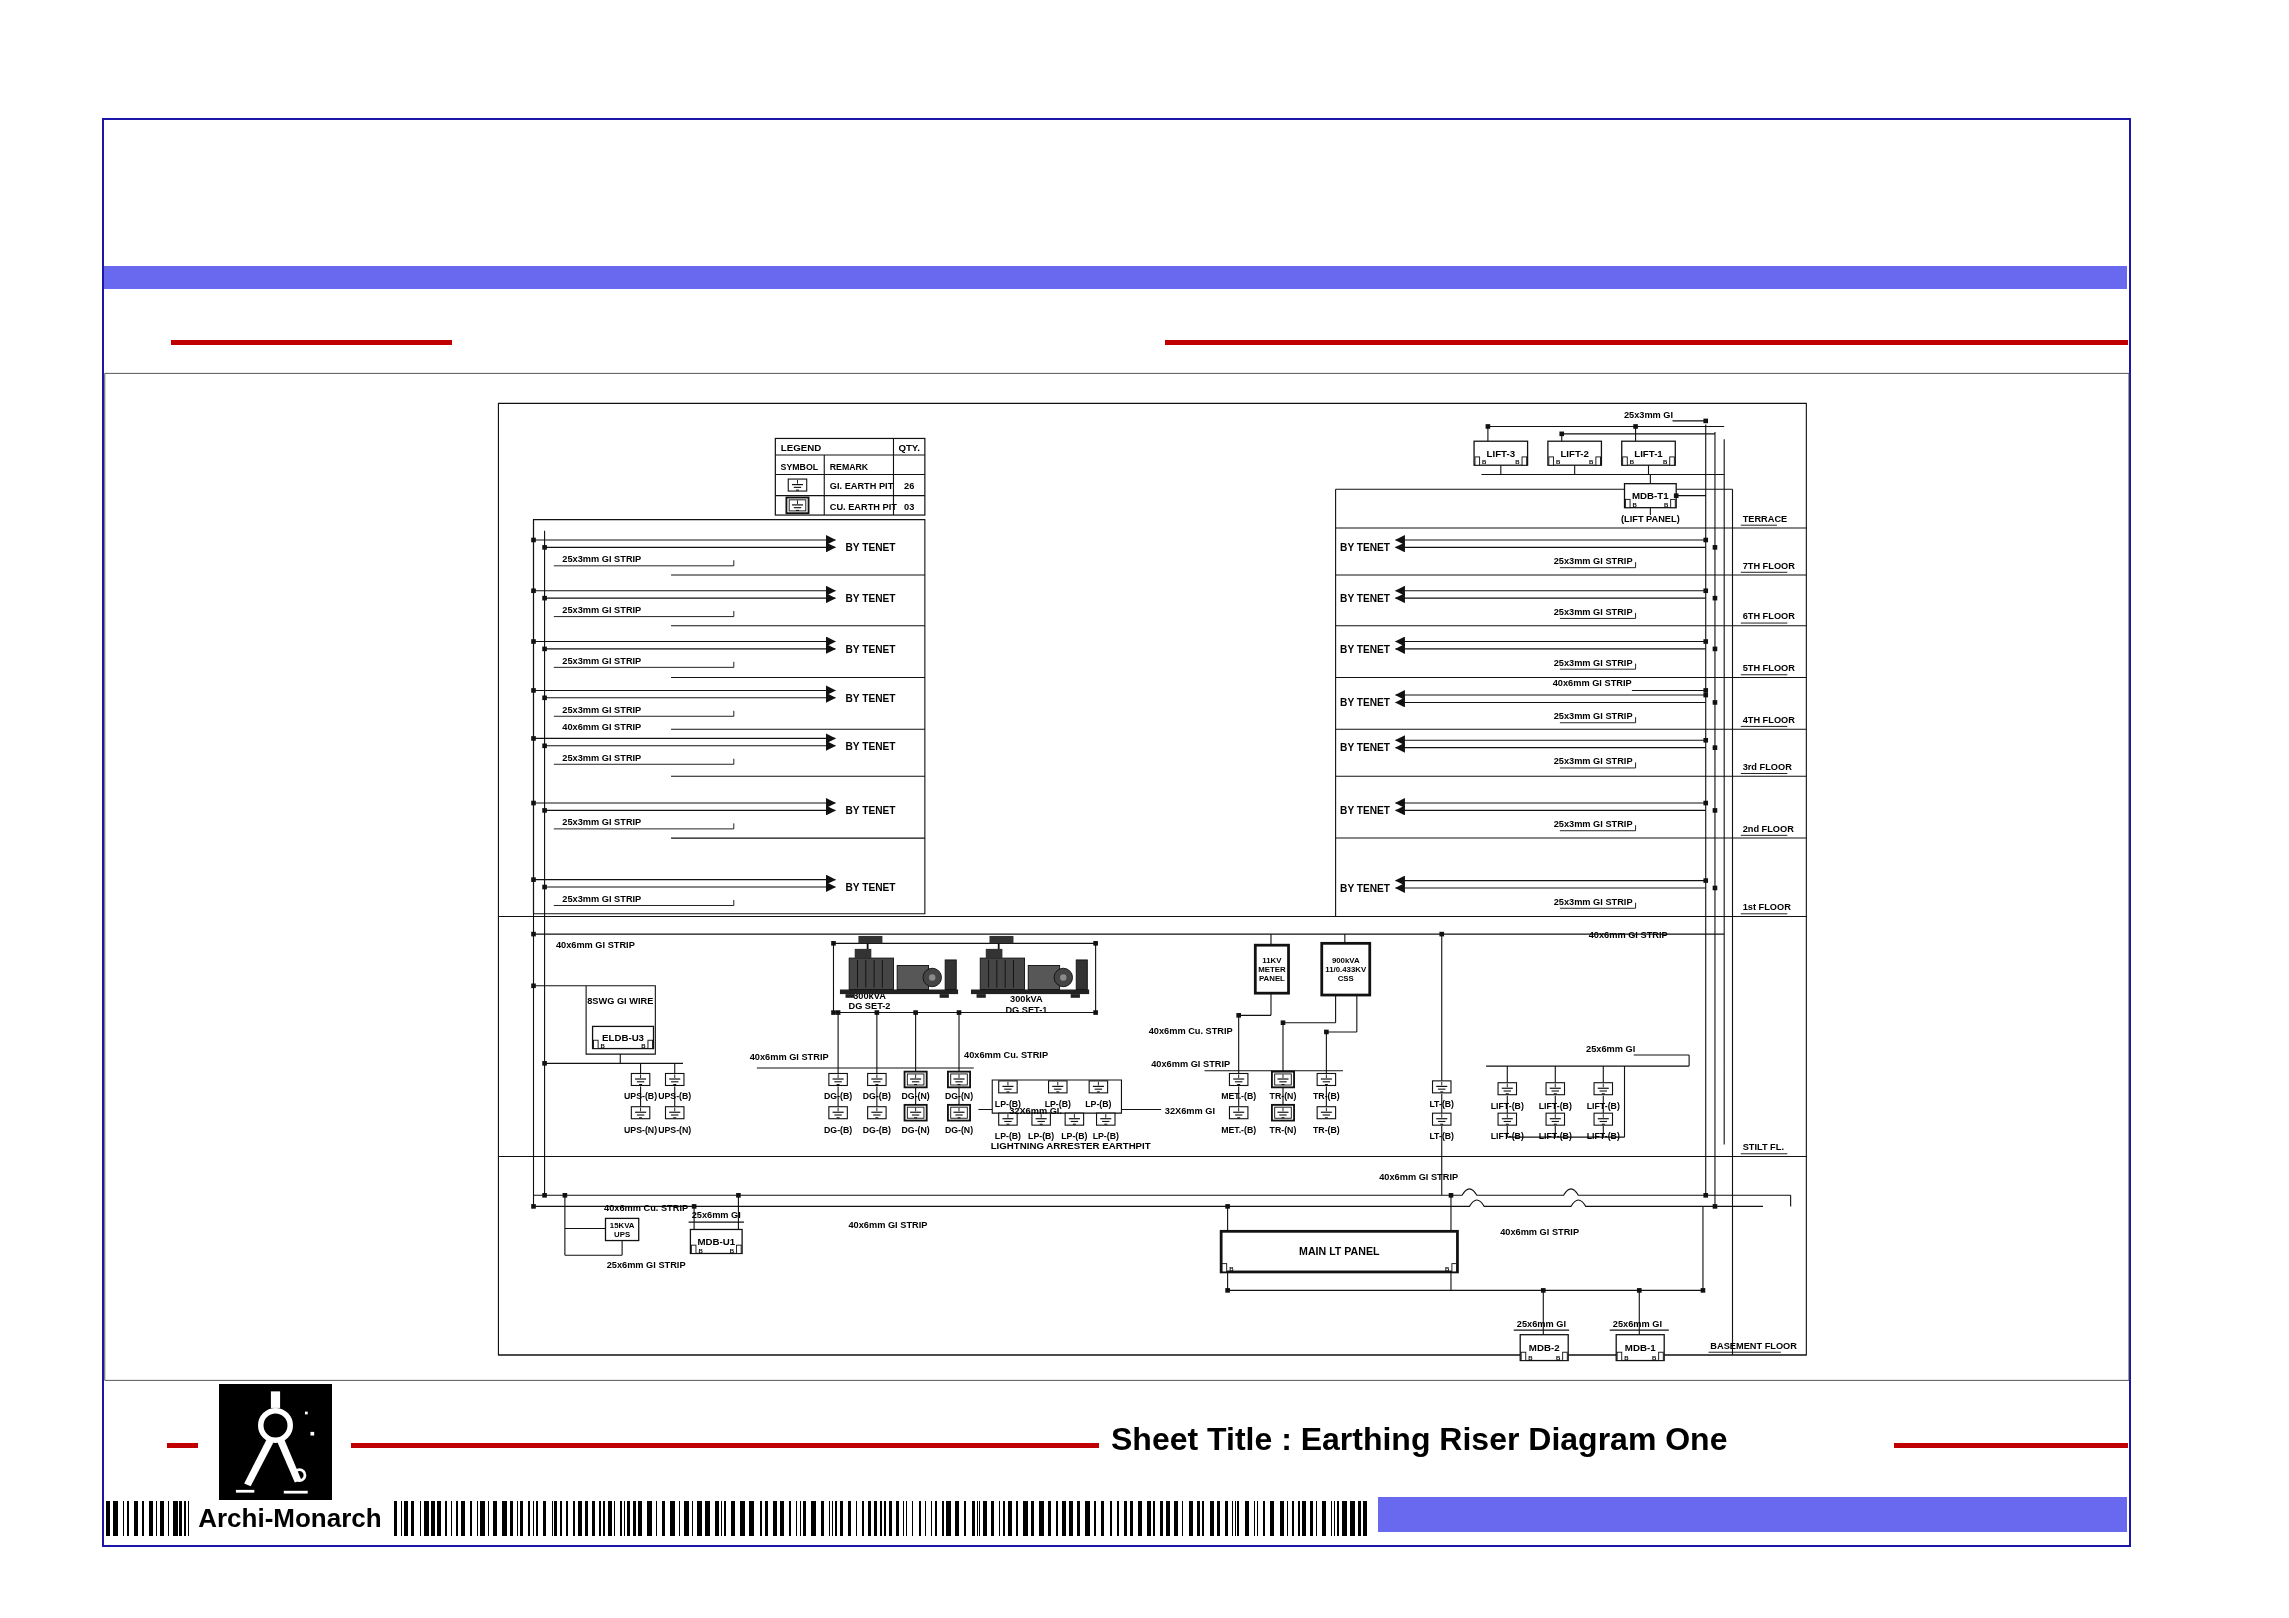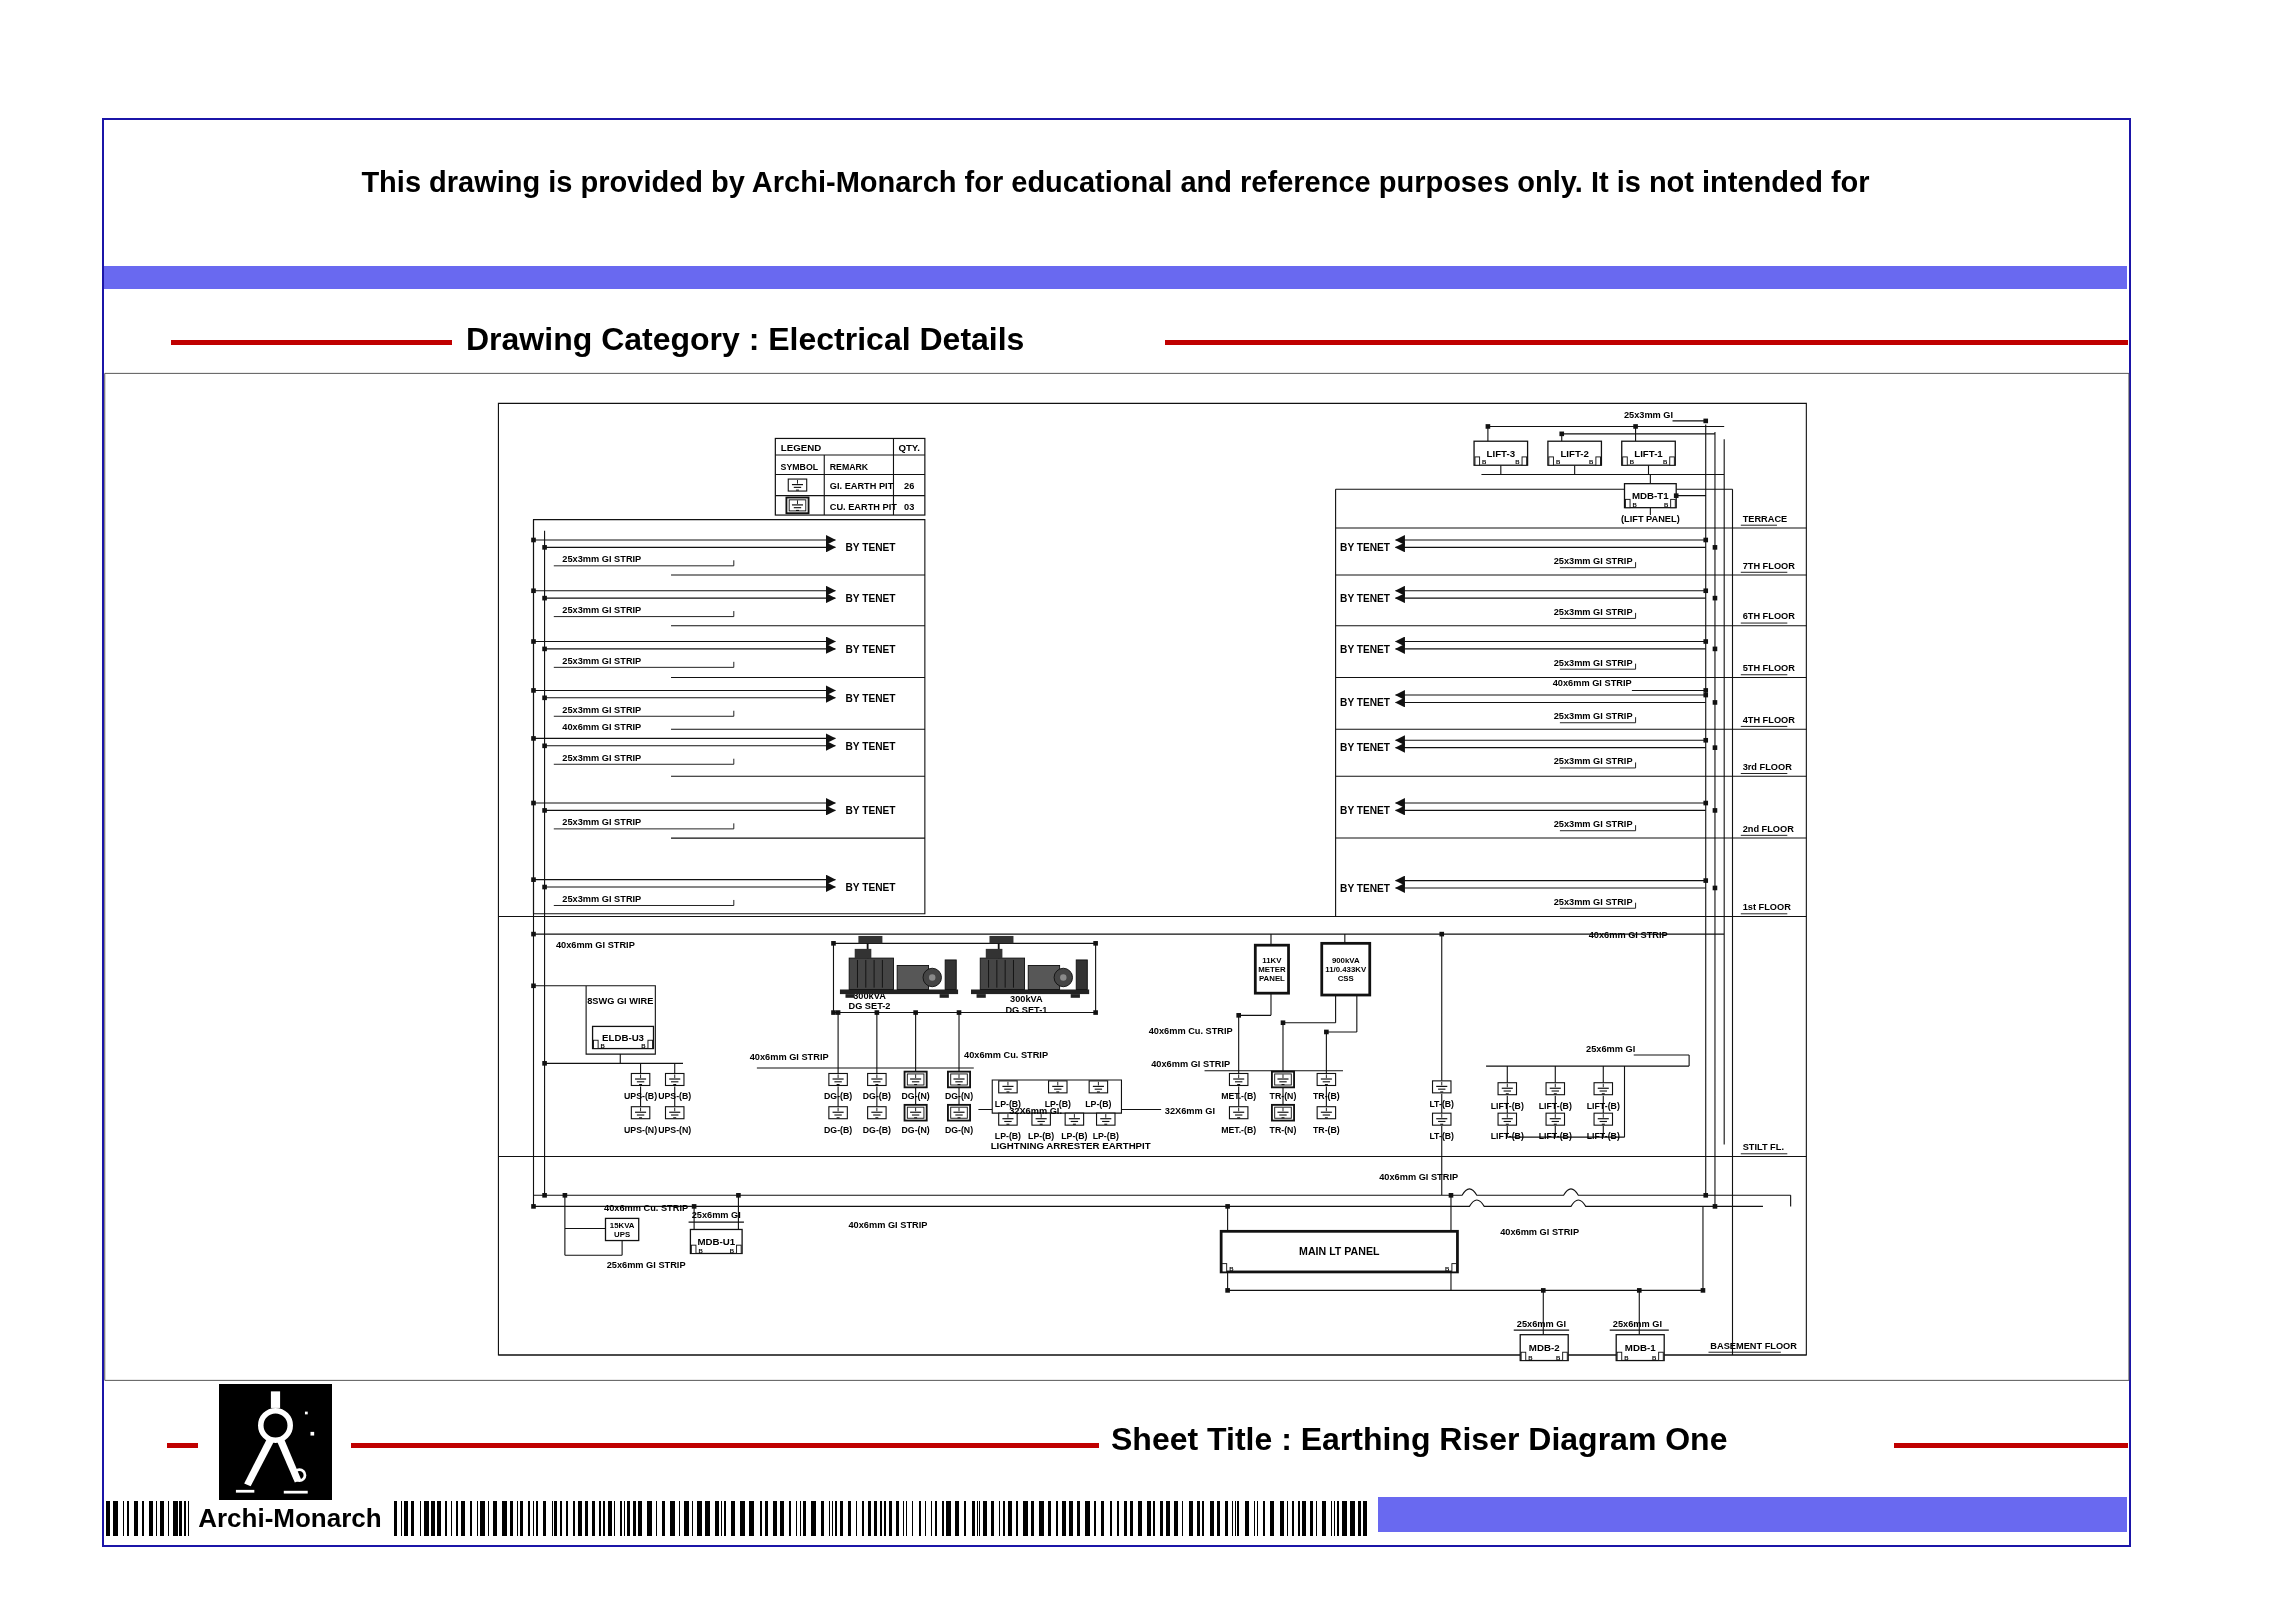--- a/index.html
+++ b/index.html
@@ -26,25 +26,23 @@
   .s1{stroke:#4a4a4a;stroke-width:1;fill:none;}
   .s2{stroke:#111;stroke-width:1.2;fill:none;}
 </style>
 </head>
 <body>
 
 <div class="page">
 
   <div class="frame abs"></div>
 
-  <div class="abs disc-line" style="top:166px;">This drawing is provided by Archi-Monarch for educational and reference purposes only. It is not intended for</div>
   <div class="abs bluebar" style="left:104px;top:266px;width:2023px;height:23px;"></div>
 
   <div class="abs redline" style="left:171px;top:340px;width:281px;"></div>
-  <div class="abs cat-text">Drawing Category : Electrical Details</div>
   <div class="abs redline" style="left:1165px;top:340px;width:963px;"></div>
 
   <svg id="riser" width="2290" height="1619" viewBox="0 0 2481 1754">
     <defs>
       <marker id="ah" viewBox="0 0 8 8" refX="7.5" refY="4" markerWidth="9" markerHeight="9" orient="auto">
         <path d="M0 0L8 4L0 8z" fill="#111"></path>
       </marker>
     </defs>
 
     <path class="s1" d="M113.5 404.5H2306.5V1495.5H113.5Z"></path>

